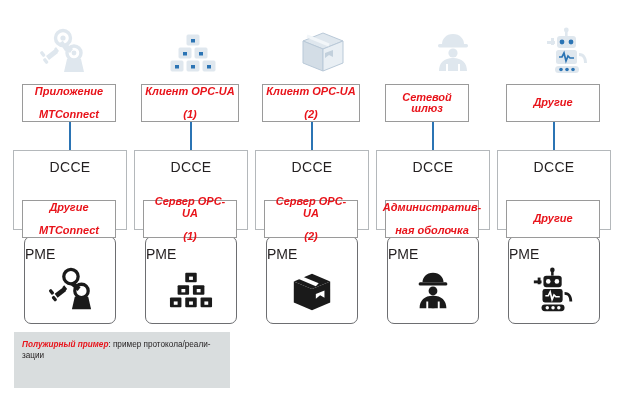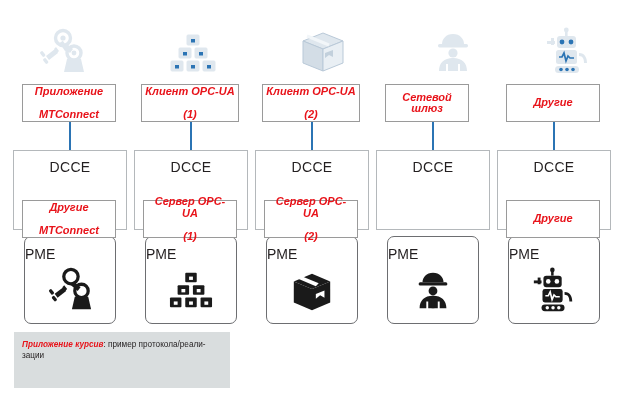--- a/index.html
+++ b/index.html
@@ -426,25 +426,31 @@
       <span>Сервер OPC-UA</span><br>
       <span>(1)</span>
     </span>
   </div>
   <div class="rbox mid-box" style="left:264px; width:94px;">
     <span>
       <span>Сервер OPC-UA</span><br>
       <span>(2)</span>
     </span>
   </div>
+  <div class="rbox mid-box" style="left:385px; width:94px;">
+    <span>
+      <span>Административ-</span><br>
+      <span>ная оболочка</span>
+    </span>
+  </div>
   <div class="rbox mid-box" style="left:506px; width:94px;">
     <span>
       <span>Другие</span>
     </span>
   </div>
 
   <div class="legend">
     <div class="legend-text">
-      <span class="legend-em">Приложение курсив</span><span>: пример протокола/реали-зации</span>
+      <span class="legend-em">Полужирный пример</span><span>: пример протокола/реали-зации</span>
     </div>
   </div>
 
 </div>
 
 </body></html>

